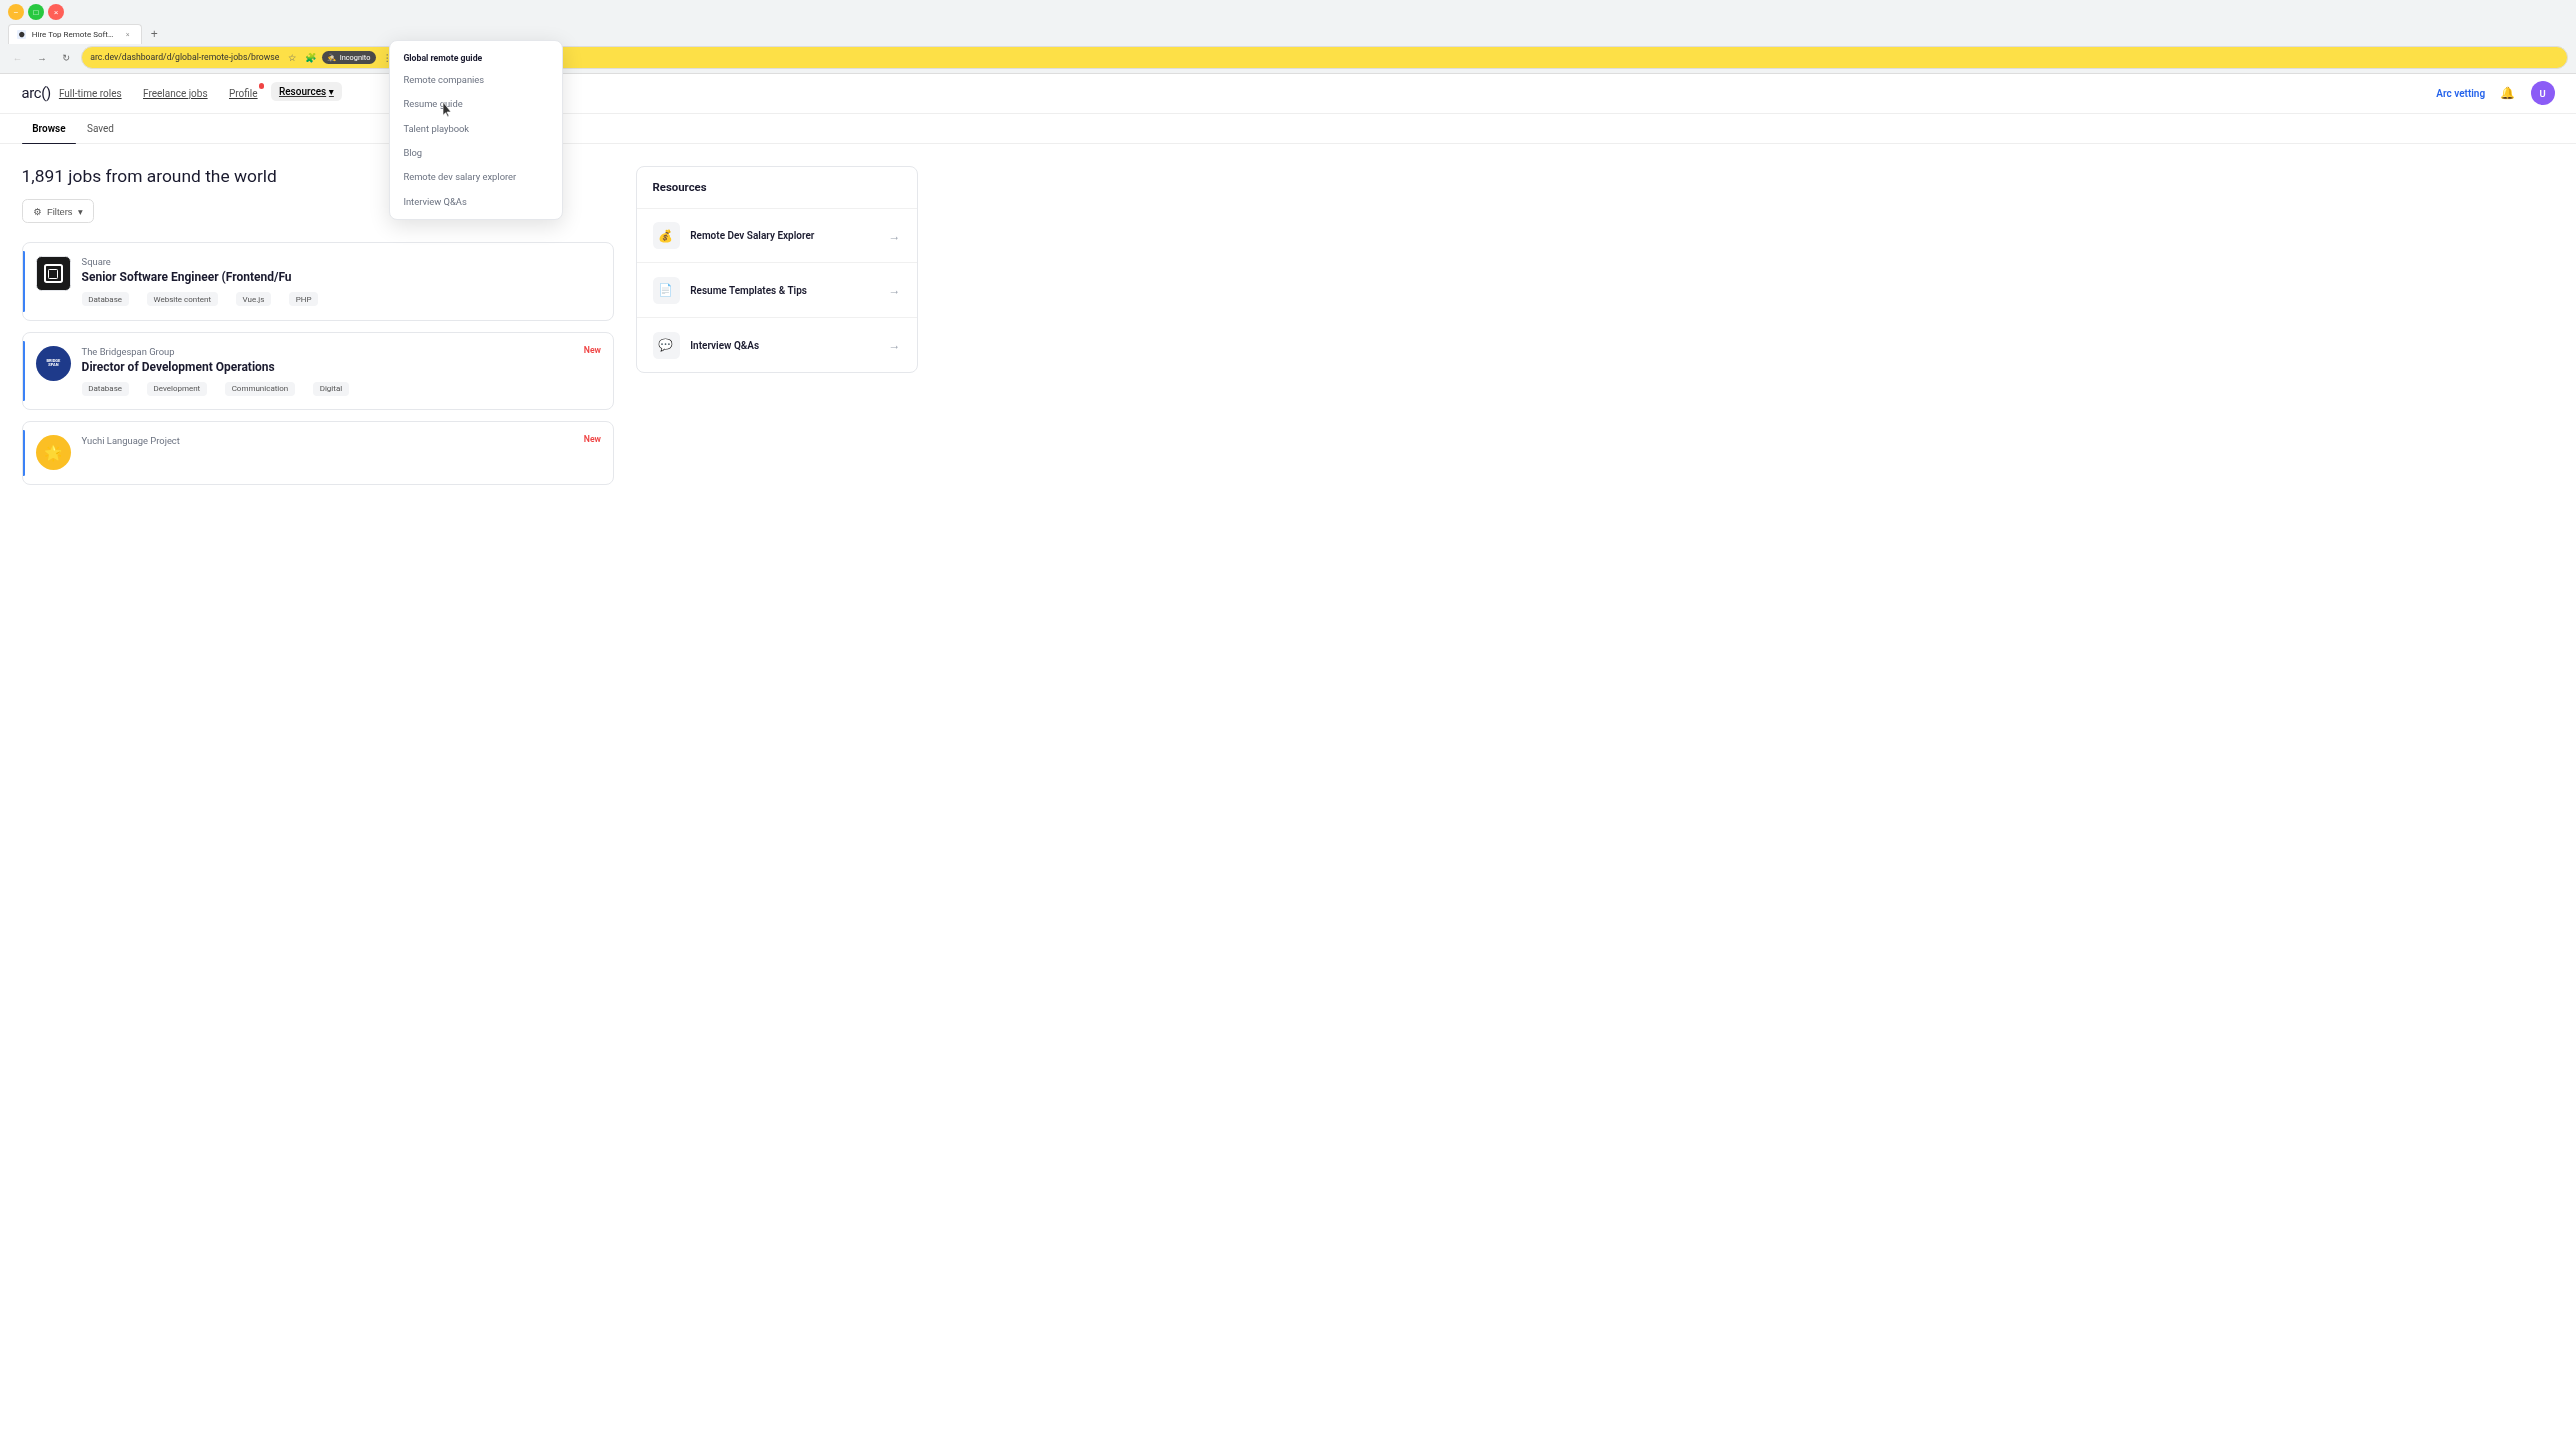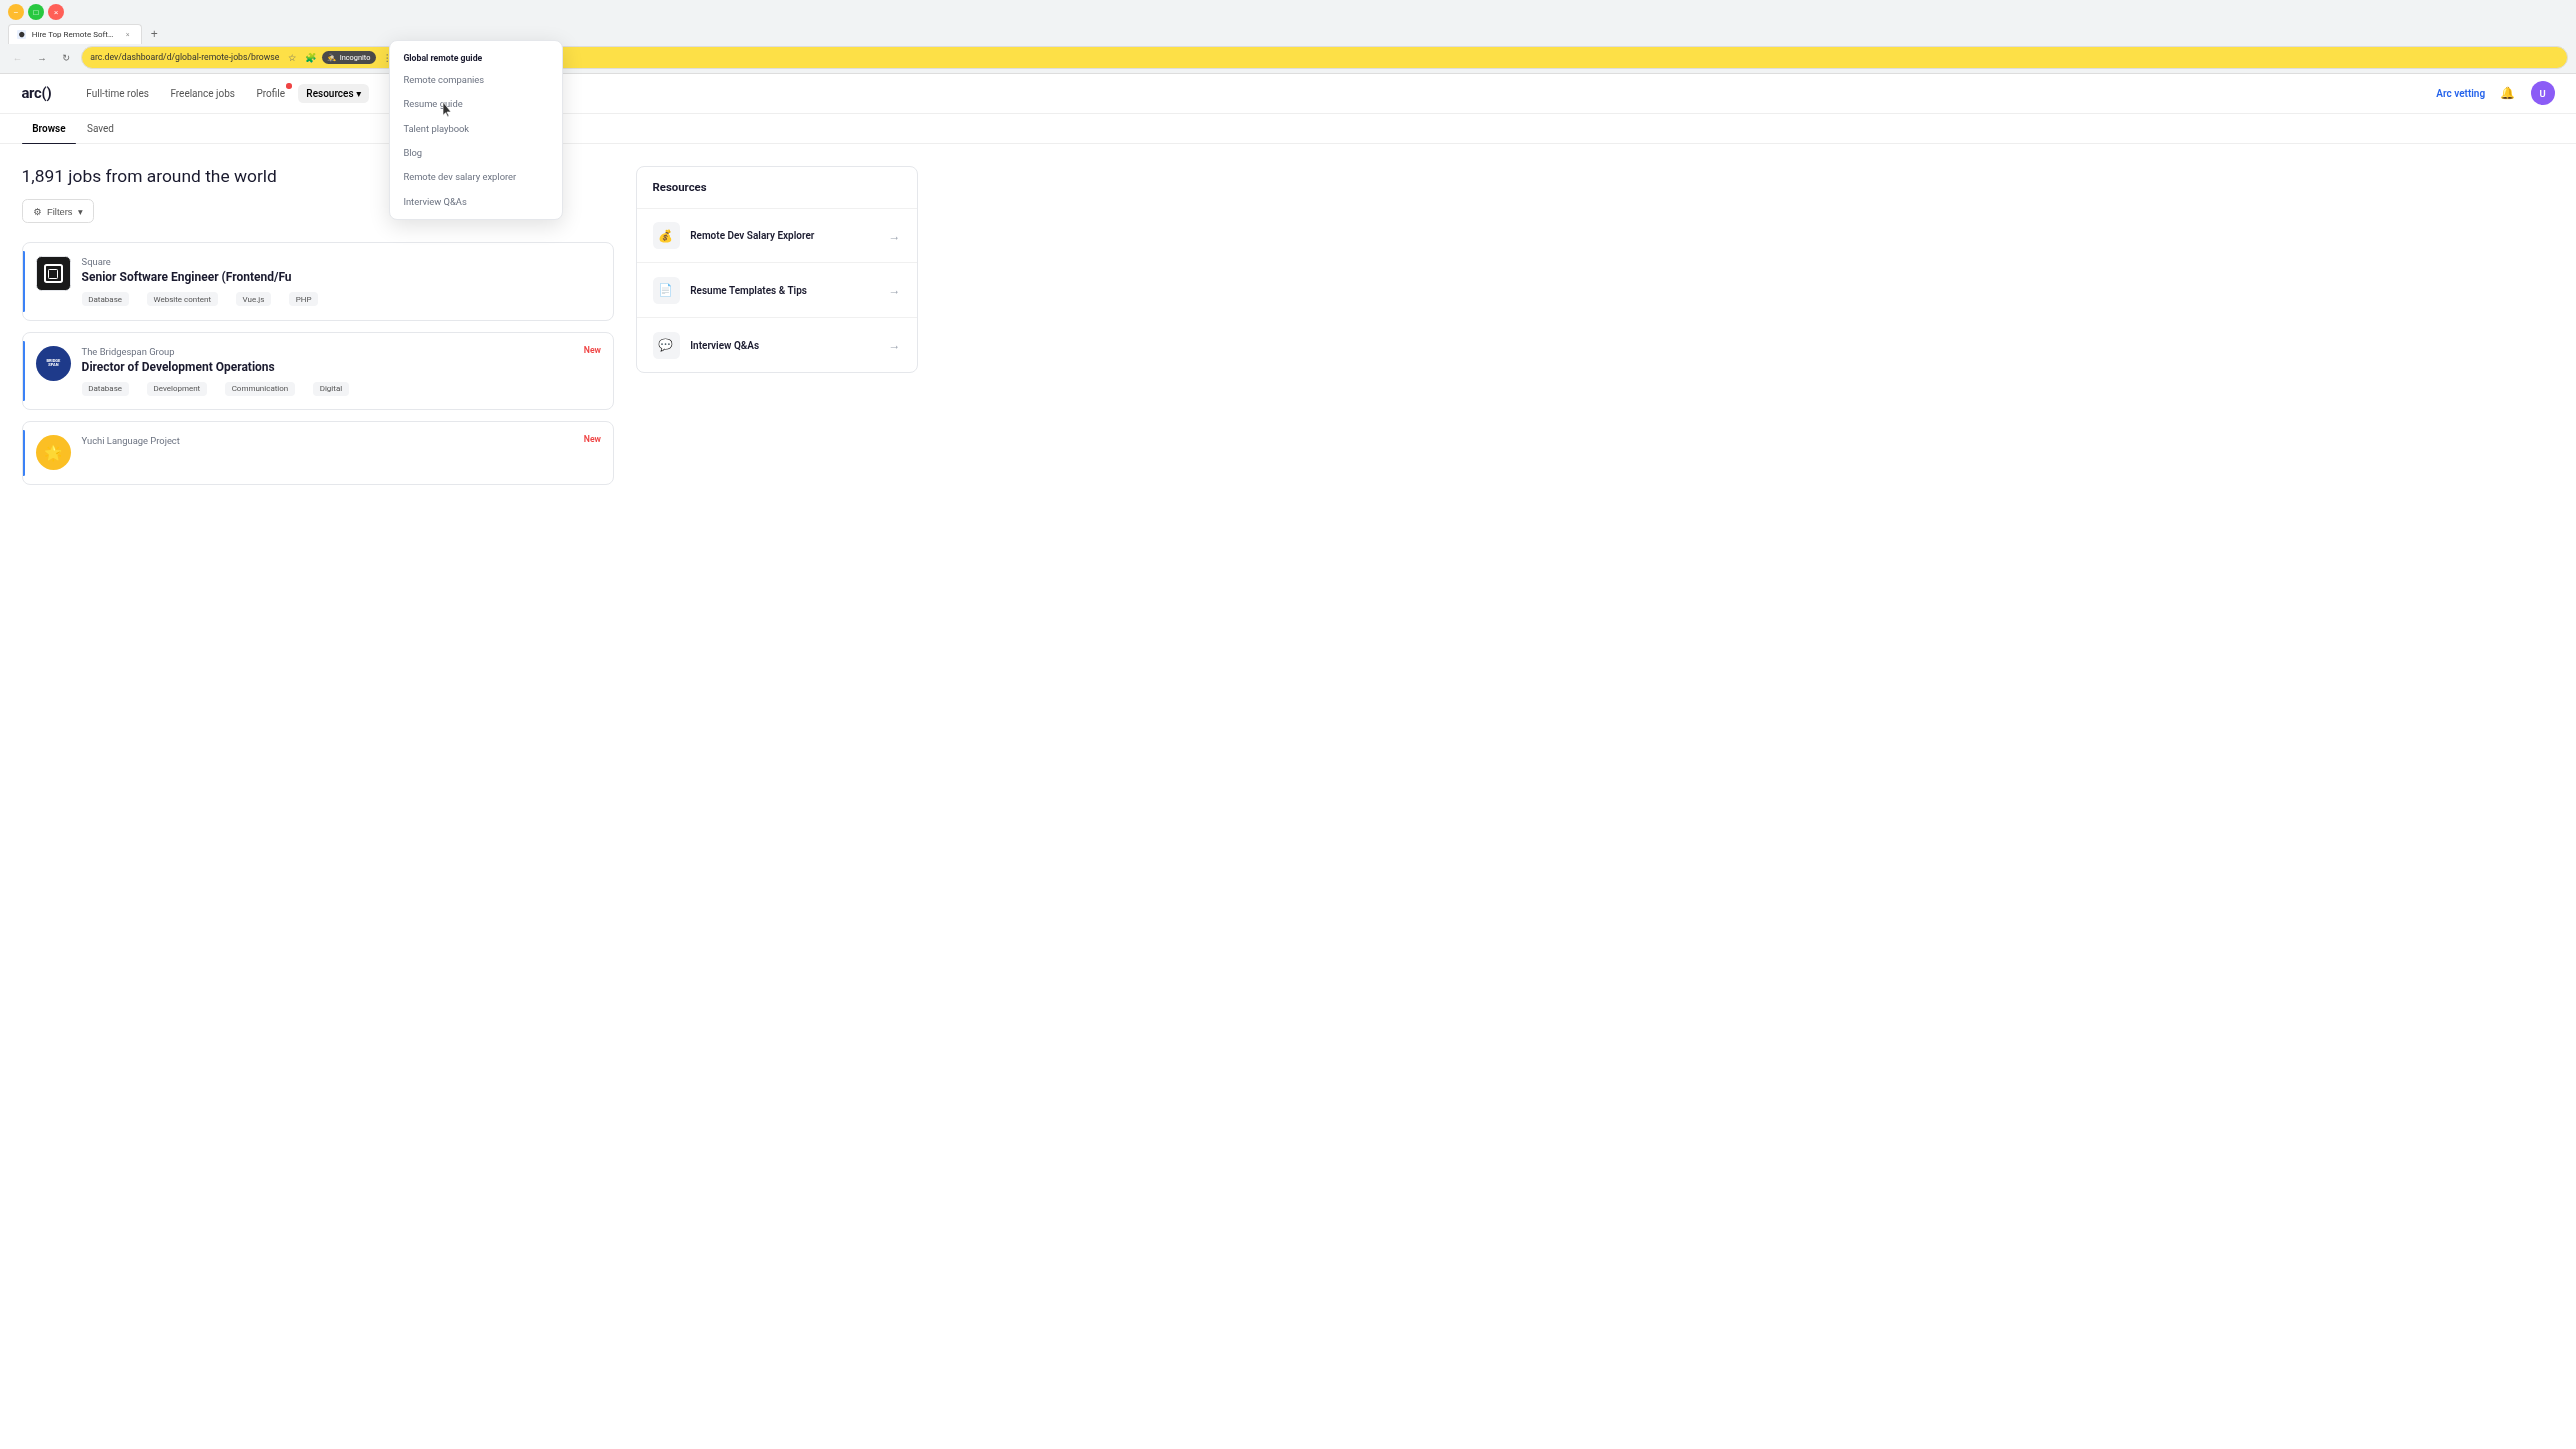--- a/index.html
+++ b/index.html
@@ -25,22 +25,22 @@
     .address-bar { flex: 1; display: flex; align-items: center; background: #fde047; border: 0.7px solid #ddd; border-radius: 13.4px; padding: 2.7px 8px; gap: 5.4px; font-size: 8.7px; color: #333; }
     .address-bar-actions { display: flex; gap: 4px; align-items: center; }
     .addr-icon { width: 14.8px; height: 14.8px; border: none; background: none; cursor: pointer; color: #666; display: flex; align-items: center; justify-content: center; font-size: 9.4px; border-radius: 50%; }
     .incognito-badge { background: #4a4a4a; color: #fff; padding: 2px 5.4px; border-radius: 8px; font-size: 7.4px; display: flex; align-items: center; gap: 2.7px; cursor: pointer; }
 
     
     .page { min-height: calc(100vh - 60px); }
 
     
     .site-header { display: flex; align-items: center; padding: 0 21.5px; height: 40px; border-bottom: 0.7px solid #eee; position: relative; z-index: 10; }
-    .logo { font-size: 14.8px; font-weight: 700; color: #1a1a2e; margin-right: 27px; letter-spacing: -0.3px; }
-    .main-nav { display: flex; align-items: center; gap: 5.4px; flex: 1; }
+    .logo { font-size: 14.8px; font-weight: 400; color: #1a1a2e; letter-spacing: -0.3px; }
+    .main-nav { display: flex; align-items: flex-start; gap: 5.4px; flex: 1; text-decoration: underline; }
     .nav-link { padding: 5.4px 8px; color: #555; text-decoration: none; font-size: 10px; border-radius: 4px; cursor: pointer; white-space: nowrap; }
     .nav-link.active { color: #000; font-weight: 500; }
     .nav-link-profile { display: flex; align-items: center; gap: 2.7px; position: relative; }
     .profile-dot { width: 5.4px; height: 5.4px; background: #ef4444; border-radius: 50%; position: absolute; top: 1.3px; right: 1.3px; }
     .nav-link-resources { display: flex; align-items: center; gap: 2.7px; background: #f5f5f5; border-radius: 5.4px; padding: 4px 8px; }
     .nav-link-resources.active { background: #f0f0f0; }
     .header-right { display: flex; align-items: center; gap: 10.7px; margin-left: auto; }
     .arc-vetting-link { color: #2563eb; font-weight: 600; font-size: 10px; cursor: pointer; text-decoration: none; }
     .notif-btn { width: 24px; height: 24px; border: none; background: none; cursor: pointer; display: flex; align-items: center; justify-content: center; font-size: 12px; color: #555; border-radius: 50%; }
     .avatar { width: 24px; height: 24px; border-radius: 50%; background: #8b5cf6; display: flex; align-items: center; justify-content: center; color: #fff; font-weight: 600; font-size: 9.4px; cursor: pointer; overflow: hidden; }

